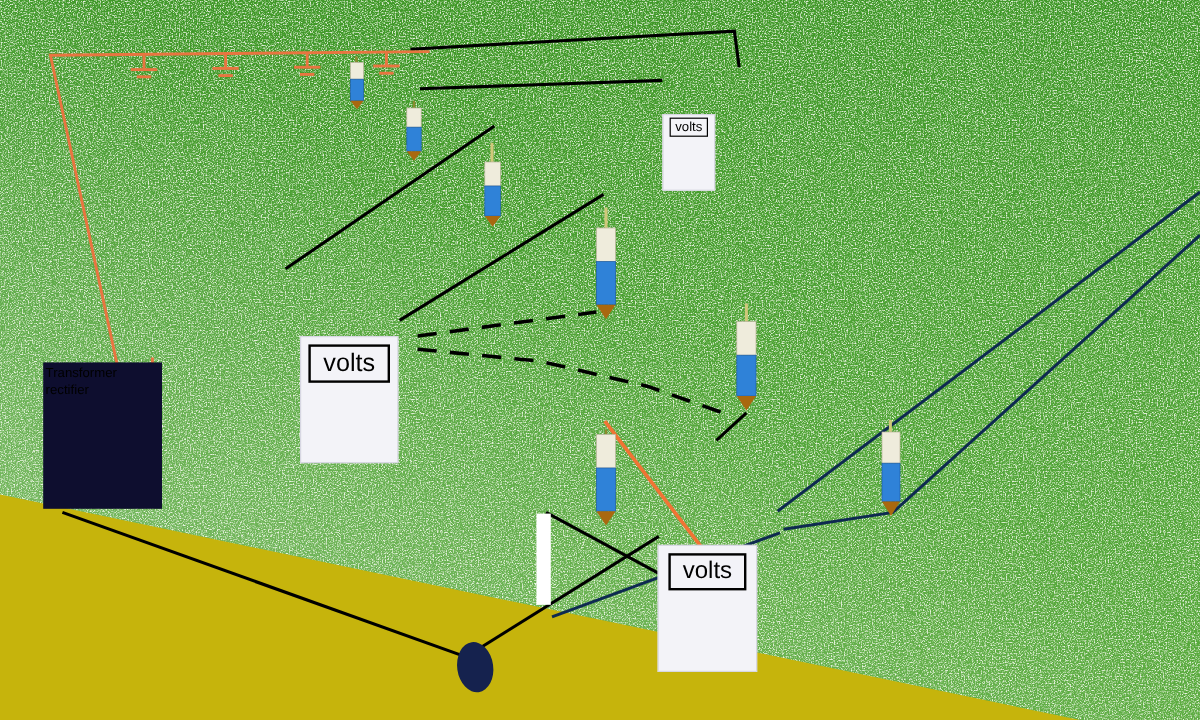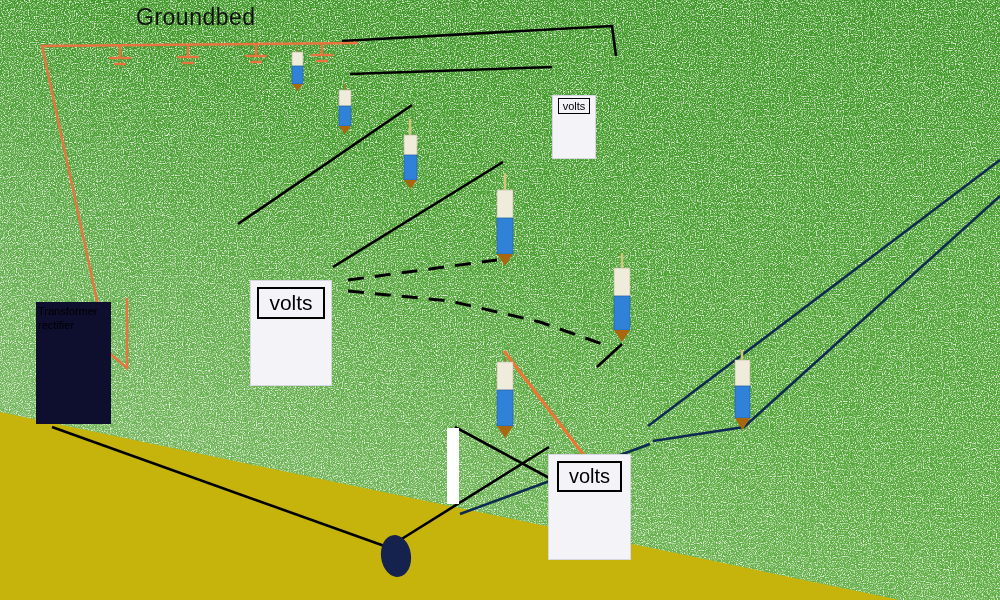--- a/index.html
+++ b/index.html
@@ -24,21 +24,21 @@
     position: absolute;
   }
   .groundbed-label {
     left: 136px; top: 4px;
     font-size: 23px;
     color: #101010;
     letter-spacing: 0.5px;
   }
   .transformer-box {
     left: 36px; top: 302px;
-    width: 75px; height: 122px;
+    width: 99px; height: 122px;
     background: #0e0e2f;
     color: #000000;
     font-size: 11px;
     line-height: 1.25;
     padding: 3px 2px;
     box-sizing: border-box;
   }
   .volts-box {
     background: #f3f3f8;
     border: 1px solid #d7d7e2;
@@ -187,21 +187,20 @@
         <rect x="735" y="386" width="15" height="32" fill="#2f82d8" stroke="#1f5fa8" stroke-width="0.6"></rect>
         <polygon points="735,418 750,418 742.5,430" fill="#a9680f"></polygon>
       </g>
     </g>
 
     <rect x="447" y="428" width="12" height="76" fill="#ffffff"></rect>
 
     <ellipse cx="396" cy="556" rx="15" ry="21" transform="rotate(-8 396 556)" fill="#15224e"></ellipse>
   </svg>
 
-  <div class="overlay groundbed-label">Groundbed</div>
 
   <div class="overlay transformer-box">
     <div>Transformer</div>
     <div>rectifier</div>
   </div>
 
   <div class="overlay volts-box volts-top">
     <span class="volts-label">volts</span>
   </div>
 

